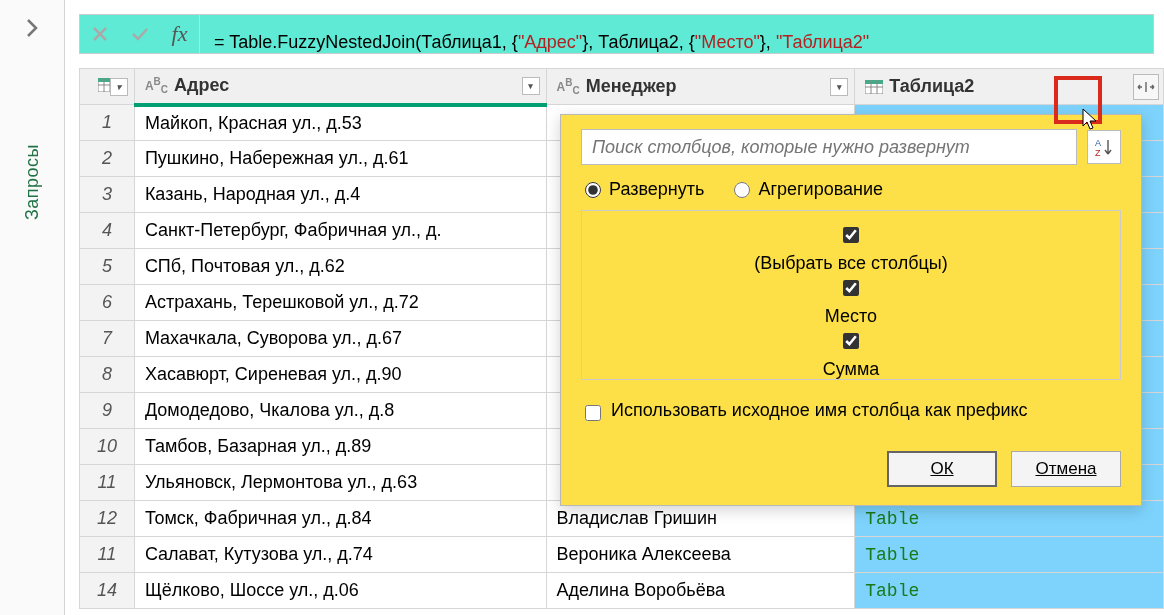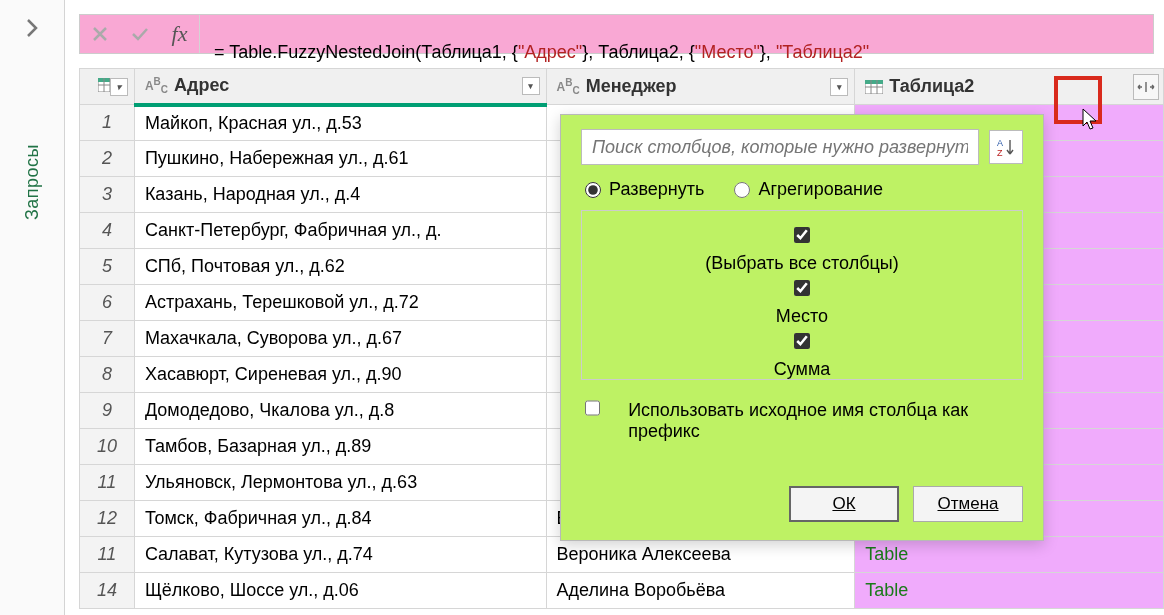--- a/index.html
+++ b/index.html
@@ -9,62 +9,62 @@
   
   
   .sidebar { width: 65px; border-right: 1px solid #d4d4d4; display: flex; flex-direction: column; align-items: center; padding-top: 8px; background: #fafafa; }
   .sidebar-chevron { font-size: 22px; color: #666; padding: 10px; cursor: pointer; }
   .sidebar-label { writing-mode: vertical-rl; transform: rotate(180deg); color: #217346; font-size: 18px; margin-top: 90px; letter-spacing: 0.5px; }
   
   
   .main { flex: 1; display: flex; flex-direction: column; }
   
   
-  .formula-bar { display: flex; align-items: flex-start; border: 1px solid #ccc; margin: 14px 10px 14px 14px; height: 40px; background: #f9a8d4; }
+  .formula-bar { display: flex; align-items: flex-end; border: 1px solid #ccc; margin: 14px 10px 14px 14px; height: 40px; background: #5eead4; }
   .fb-btn { width: 40px; display:flex; align-items:center; justify-content:center; color:#888; font-size:20px; height:100%; }
   .fb-btn.fx { font-style: italic; font-family: "Times New Roman", serif; font-size:22px; color:#555; border-right:1px solid #d4d4d4; }
   .formula-text { flex:1; padding: 0 14px; font-family: Consolas, monospace; font-size: 18px; white-space: nowrap; overflow:hidden;margin-top:26px; }
   .formula-text .str { color: #b22222; }
   
   
   .grid-wrap { flex:1; overflow:hidden; margin-left:14px; position:relative; }
   table.data { border-collapse: collapse; width: 100%; table-layout: fixed; }
   table.data th, table.data td { border: 1px solid #d6d6d6; font-size: 18px; text-align:left; height:36px; padding: 4px 10px; white-space:nowrap; overflow:hidden; }
   table.data th { background:#f0f0f0; font-weight:600; color:#333; position:relative; }
   .col-rownum { width:48px; text-align:center !important; font-style:italic; color:#555; background:#f3f3f3; }
   th.col-rownum { background:#f0f0f0; }
   .col-adres { width:360px; }
   .col-mgr { width:270px; }
   .col-tbl { width:270px; background:#e6f2e6; }
   th.col-tbl { background:#e6f2e6; }
-  td.tbl-cell { background:#f0abfc; color:#1a7a1a; }
+  td.tbl-cell { background:#7dd3fc; color:#1a7a1a;font-family:Liberation Mono, monospace; }
   
   .th-inner { display:flex; align-items:center; gap:6px; }
   .type-icon { font-size:12px; color:#888; }
   .table-icon-box { width:18px; height:14px; display:inline-block; }
   .dropdown-tri { position:absolute; right:6px; top:50%; transform:translateY(-50%); width:18px; height:18px; border:1px solid #bbb; display:flex; align-items:center; justify-content:center; font-size:9px; color:#555; background:#fff; }
   .expand-btn-wrap { position:absolute; right:4px; top:50%; transform:translateY(-50%); width:26px; height:26px; }
   .expand-btn { width:100%; height:100%; border:1px solid #bbb; display:flex; align-items:center; justify-content:center; background:#f7f7f7; }
   .highlight-box { position:absolute; top:76px; right:62px; width:48px; height:48px; border:4px solid #d92a1c; pointer-events:none; z-index:30; }
   .cursor-img { position:absolute; top:108px; right:62px; z-index:31; pointer-events:none; }
   
   .green-bar-row td.col-adres { border-top: 4px solid #009e73; }
   
   
-  .popup { position:absolute; left:560px; top:114px; width:484px; background:#bef264; border:1px solid #b8b8b8; box-shadow: 0 4px 14px rgba(0,0,0,0.18); z-index:20; padding:14px 20px 18px 20px; }
+  .popup { position:absolute; left:560px; top:114px; width:582px; background:#fde047; border:1px solid #b8b8b8; box-shadow: 0 4px 14px rgba(0,0,0,0.18); z-index:20; padding:14px 20px 18px 20px; }
   .popup-search-row { display:flex; gap:10px; align-items:center; margin-bottom:14px; }
   .popup-search { flex:1; height:36px; border:1px solid #bbb; padding:0 10px; font-size:18px; font-style:italic; font-family: "Segoe UI", sans-serif; }
   .sort-btn { width:34px; height:34px; border:1px solid #bbb; display:flex; align-items:center; justify-content:center; font-size:14px; color:#2f5caa; background:#fff; }
   .radio-row { display:flex; gap:30px; margin-bottom:10px; font-size:18px; align-items:flex-start; padding-left:4px; }
   .radio-row label { display:flex; align-items:center; gap:8px; }
   .radio-row input { width:16px; height:16px; accent-color:#333; }
   .col-list { border:1px solid #ccc; padding:10px 14px; margin-bottom:20px; height:170px; }
   .col-list label { display:flex; align-items:center; gap:10px; font-size:18px; margin:6px 0;flex-direction:column; }
   .col-list input { width:16px; height:16px; accent-color:#333; }
-  .prefix-row { display:flex; align-items:flex-start; gap:28px; font-size:18px; margin-bottom:44px; padding-left:4px; }
+  .prefix-row { display:flex; align-items:flex-end; gap:10px; font-size:18px; margin-bottom:30px; padding-left:4px; }
   .prefix-row input { width:16px; height:16px; }
   .btn-row { display:flex; gap:14px; justify-content:flex-end;text-decoration:underline; }
   .btn { width:110px; height:36px; border:1px solid #aaa; background:#f4f4f4; font-size:17px; cursor:pointer; }
   .btn.primary { border:2px solid #666; }
 </style>
 </head>
 <body>
 
 <div class="layout">
   <div class="sidebar">

